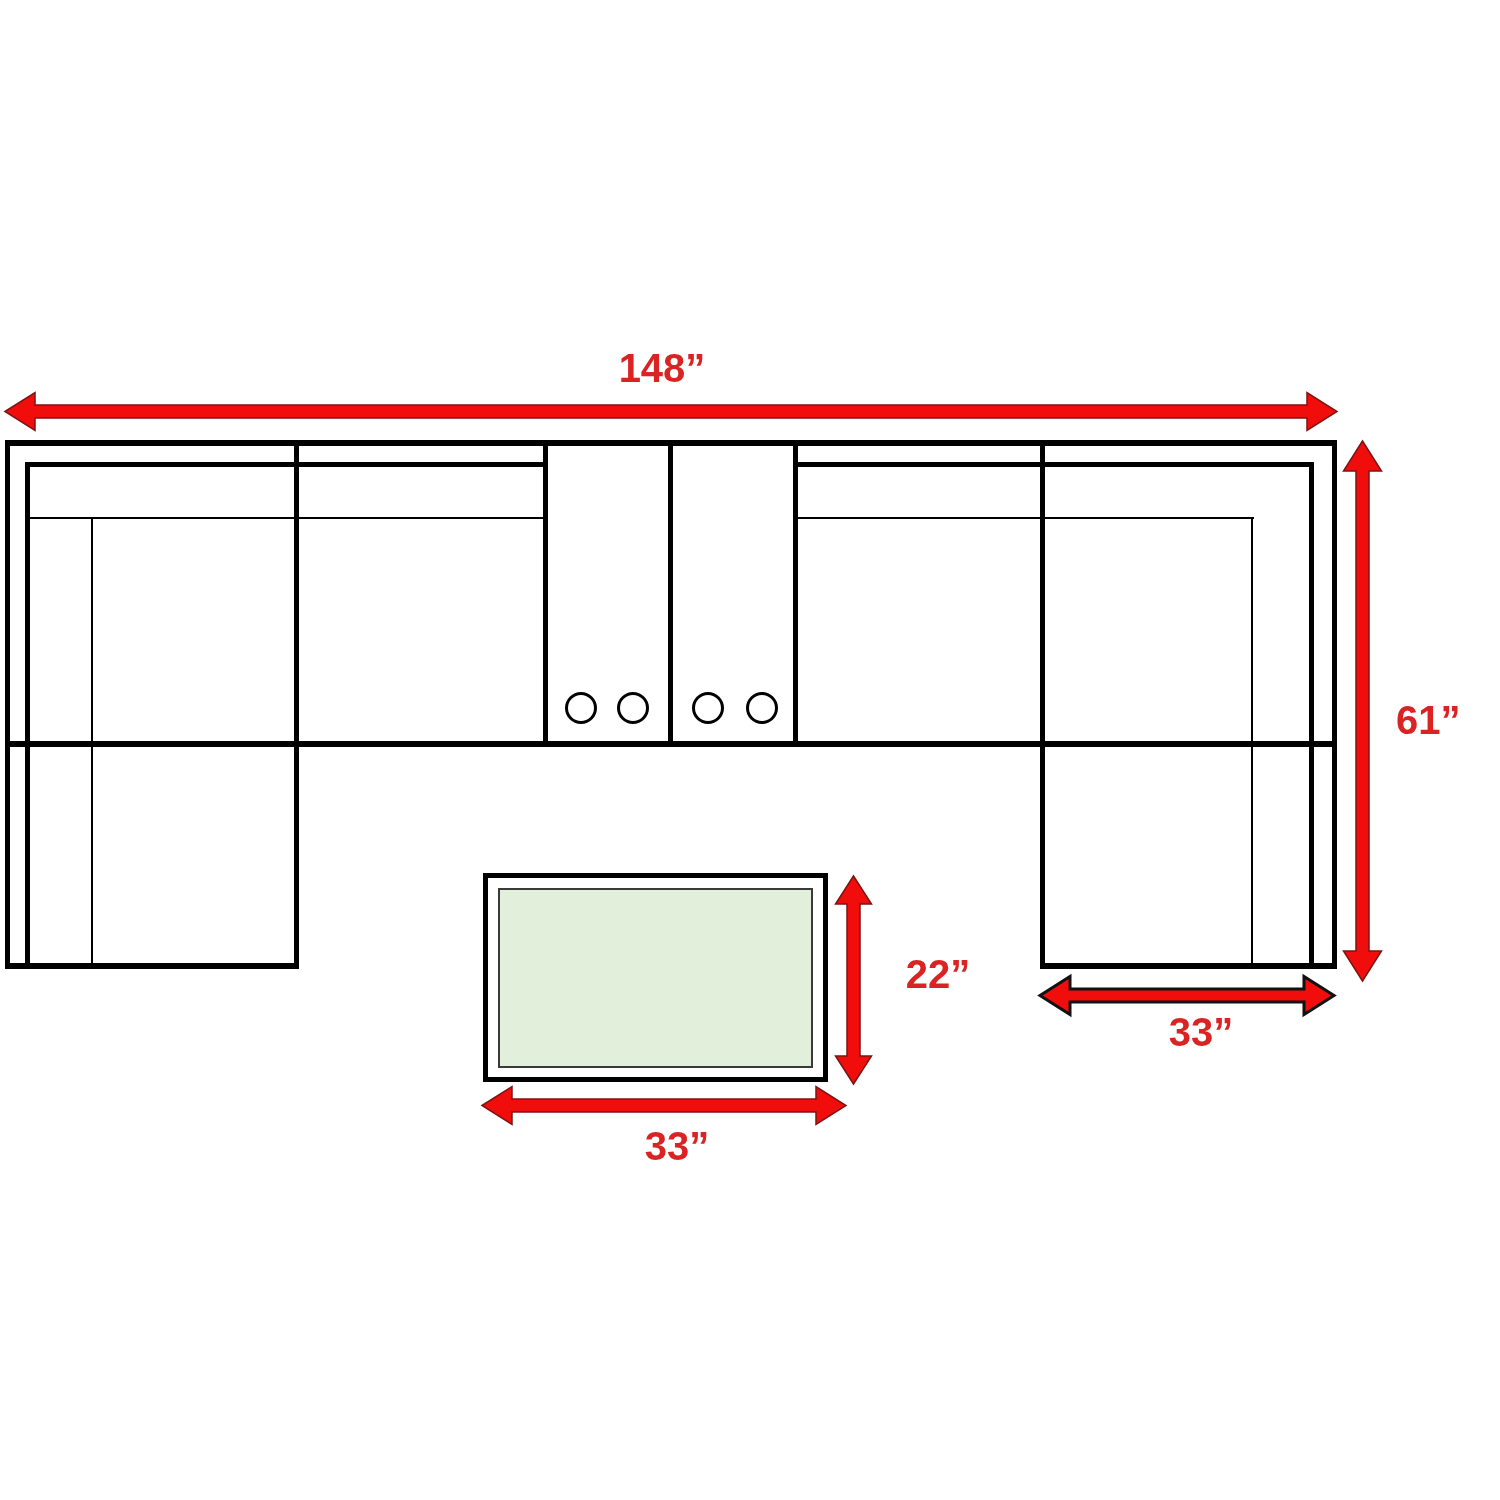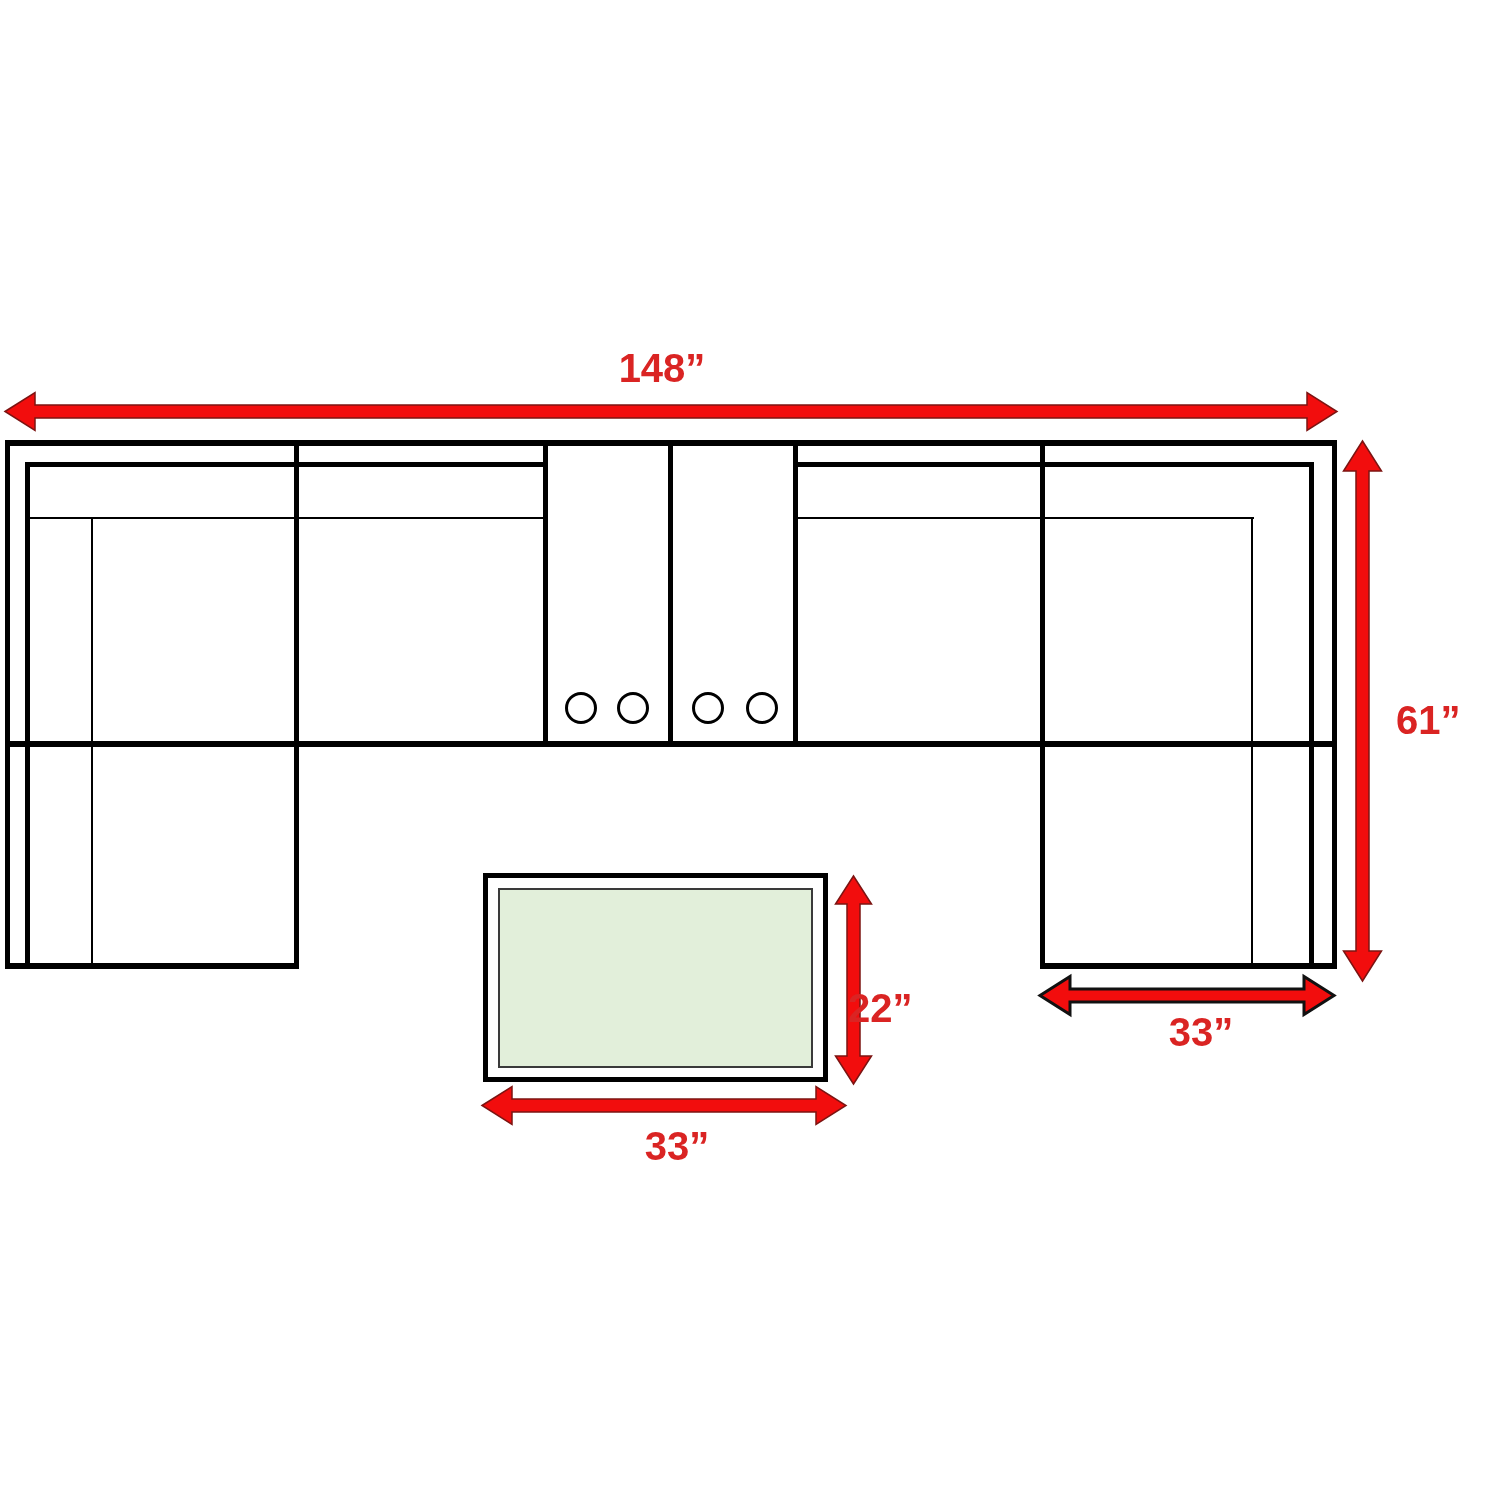--- a/index.html
+++ b/index.html
@@ -90,17 +90,17 @@
   <svg class="arrows" width="1500" height="1500" viewBox="0 0 1500 1500">
     <path class="arrow-fill" d="M5,411.5 L35,392.5 L35,405 L1307,405 L1307,392.5 L1337,411.5 L1307,430.5 L1307,418 L35,418 L35,430.5 Z"></path>
     <path class="arrow-fill" d="M1362.5,441 L1381.5,471 L1369,471 L1369,951 L1381.5,951 L1362.5,981 L1343.5,951 L1356,951 L1356,471 L1343.5,471 Z"></path>
     <path class="arrow-fill" d="M853.5,876 L871.5,904 L860,904 L860,1056 L871.5,1056 L853.5,1084 L835.5,1056 L847,1056 L847,904 L835.5,904 Z"></path>
     <path class="arrow-fill" d="M482,1105.5 L512,1086.5 L512,1099 L816,1099 L816,1086.5 L846,1105.5 L816,1124.5 L816,1112 L512,1112 L512,1124.5 Z"></path>
     <path class="arrow-fill black-outline" d="M1040,995.5 L1070,976.5 L1070,989 L1304,989 L1304,976.5 L1334,995.5 L1304,1014.5 L1304,1002 L1070,1002 L1070,1014.5 Z"></path>
   </svg>
 
   <div class="dim" style="left:587px;top:348px;width:150px;">148”</div>
   <div class="dim" style="left:1396px;top:700px;width:110px;text-align:left;">61”</div>
-  <div class="dim" style="left:848px;top:954px;width:110px;text-align:left;margin-top:34px;">22”</div>
+  <div class="dim" style="left:883px;top:954px;width:110px;text-align:center;">22”</div>
   <div class="dim" style="left:607px;top:1126px;width:140px;">33”</div>
   <div class="dim" style="left:1131px;top:1012px;width:140px;">33”</div>
 
 </div>
 
 </body></html>

